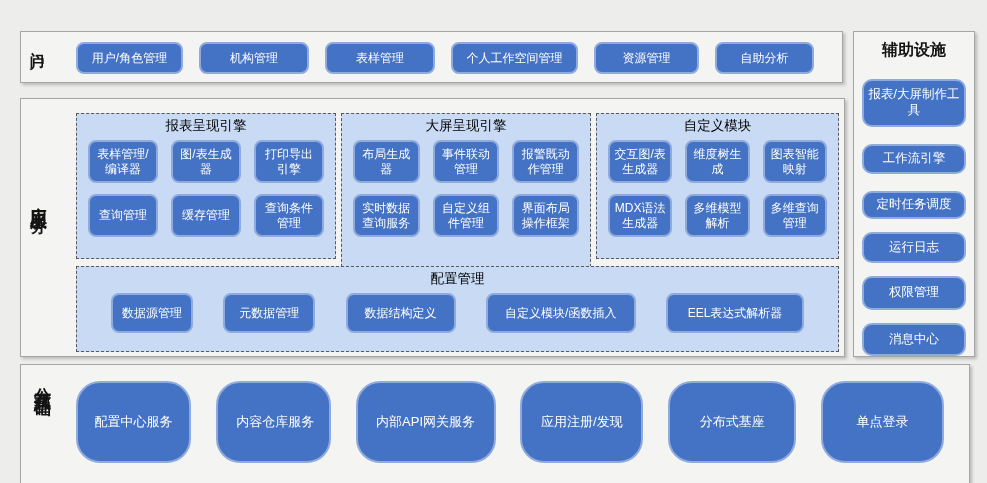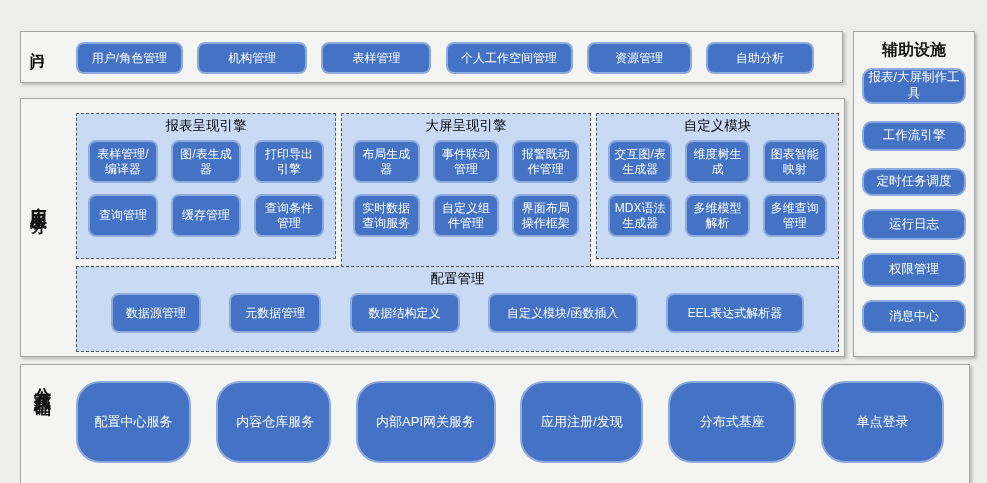--- a/index.html
+++ b/index.html
@@ -93,21 +93,21 @@
 <div class="canvas">
 
   <div class="section" style="left:20px;top:19px;width:823px;height:52px;">
     <div class="v-label" style="left:9px;top:7px;font-size:15px;letter-spacing:2px;">门户</div>
     <div class="portal-row">
       <div class="btn" style="width:107px;">用户/角色管理</div>
       <div class="btn" style="width:110px;">机构管理</div>
       <div class="btn" style="width:110px;">表样管理</div>
       <div class="btn" style="width:127px;">个人工作空间管理</div>
       <div class="btn" style="width:105px;">资源管理</div>
-      <div class="btn" style="width:108px;">自助分析</div>
+      <div class="btn" style="width:99px;">自助分析</div>
     </div>
   </div>
 
   <div class="section" style="left:20px;top:86px;width:825px;height:259px;">
     <div class="v-label" style="left:9px;top:95px;">应用服务</div>
 
     <div class="panel" style="left:55px;top:14px;width:260px;height:146px;">
       <div class="panel-title">报表呈现引擎</div>
       <div class="panel-grid">
         <div class="btn">表样管理/编译器</div>
@@ -139,33 +139,33 @@
         <div class="btn">图表智能映射</div>
         <div class="btn">MDX语法生成器</div>
         <div class="btn">多维模型解析</div>
         <div class="btn">多维查询管理</div>
       </div>
     </div>
 
     <div class="panel" style="left:55px;top:167px;width:763px;height:86px;">
       <div class="panel-title">配置管理</div>
       <div class="config-row">
-        <div class="btn" style="width:90px;">数据源管理</div>
+        <div class="btn" style="width:82px;">数据源管理</div>
         <div class="btn" style="width:92px;">元数据管理</div>
         <div class="btn" style="width:110px;">数据结构定义</div>
         <div class="btn" style="width:150px;">自定义模块/函数插入</div>
         <div class="btn" style="width:138px;">EEL表达式解析器</div>
       </div>
     </div>
   </div>
 
   <div class="section" style="left:853px;top:19px;width:122px;height:326px;padding-left:38px;">
     <div class="aux-col">
       <div class="h-title" style="margin-top:6px;height:24px;line-height:24px;">辅助设施</div>
-      <div class="btn" style="height:36px;margin-top:6px;">报表/大屏制作工具</div>
+      <div class="btn" style="height:48px;margin-top:17px;">报表/大屏制作工具</div>
       <div class="btn" style="height:30px;margin-top:17px;">工作流引擎</div>
       <div class="btn" style="height:28px;margin-top:17px;">定时任务调度</div>
       <div class="btn" style="height:31px;margin-top:13px;">运行日志</div>
       <div class="btn" style="height:34px;margin-top:13px;">权限管理</div>
       <div class="btn" style="height:33px;margin-top:13px;">消息中心</div>
     </div>
   </div>
 
   <div class="section" style="left:20px;top:352px;width:950px;height:120px;">
     <div class="v-label" style="left:13px;top:8px;">分布式基础</div>

